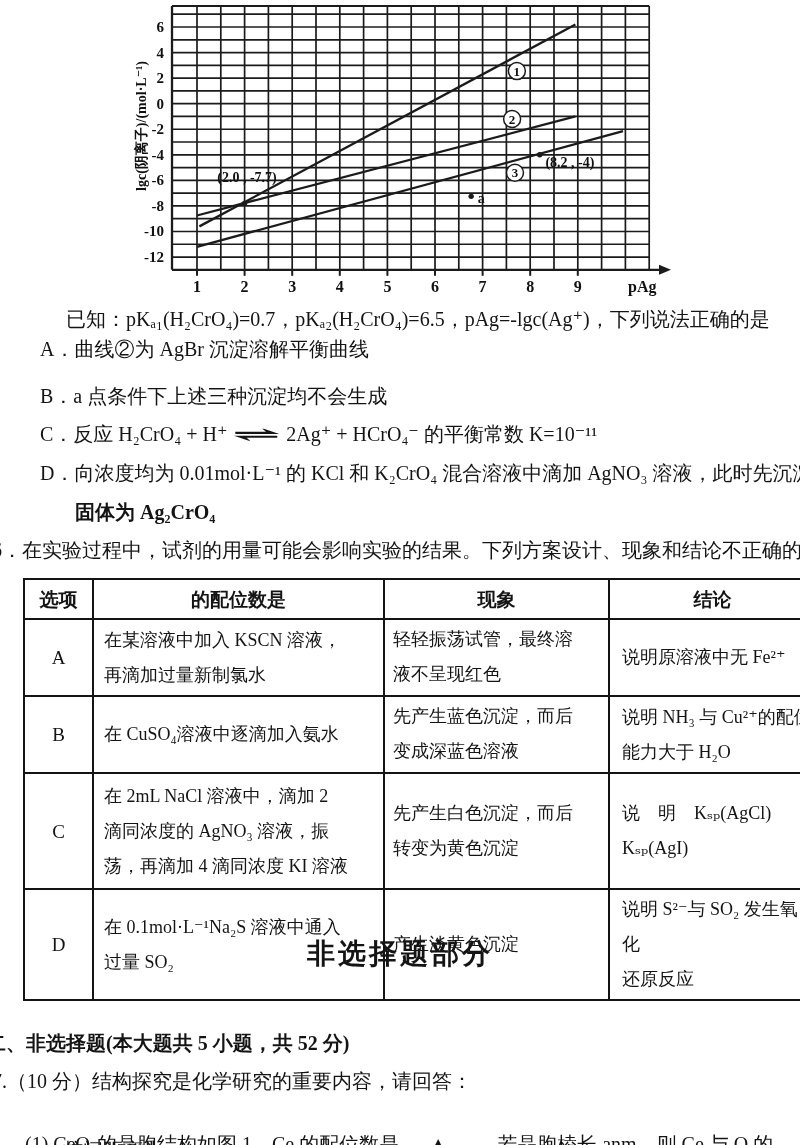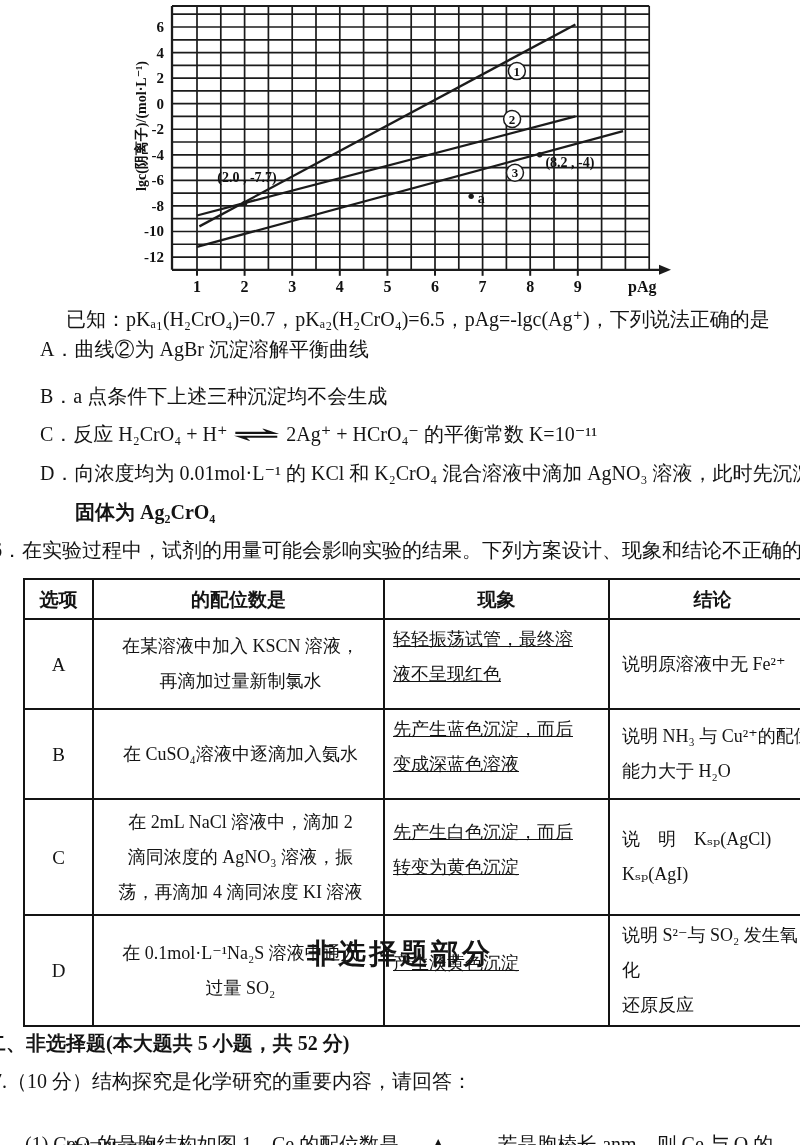--- a/index.html
+++ b/index.html
@@ -17,22 +17,22 @@
   
   .blank{display:inline-block;min-width:78px;border-bottom:2px solid #000;
          text-align:center;font-size:17px;line-height:22px;vertical-align:bottom;}
   
   table.exp{position:absolute;left:23px;top:578px;border-collapse:collapse;
             table-layout:fixed;width:792px;font-size:18px;}
   table.exp td,table.exp th{border:2px solid #141414;vertical-align:middle;
             font-weight:normal;line-height:35px;overflow:visible;}
   table.exp th{font-size:19px;text-align:center;font-weight:600;margin-left:23px;}
   td.opt{text-align:center;font-size:19px;}
-  td.plan{padding:2px 6px 2px 10px;text-align:center;}
-  td.phen{padding:2px 4px 16px 8px;text-decoration:underline;}
+  td.plan{padding:2px 6px 2px 10px;}
+  td.phen{padding:2px 4px 3px 8px;}
   td.conc{padding:2px 0 2px 12px;}
   .preline{white-space:pre-line;}
   .section-title{position:absolute;left:0;top:935px;width:800px;text-align:center;
     font-size:28px;font-weight:700;letter-spacing:3px;}
   .semibold{font-weight:600;}
 </style>
 </head>
 <body>
 
 <div class="chart-wrap">

